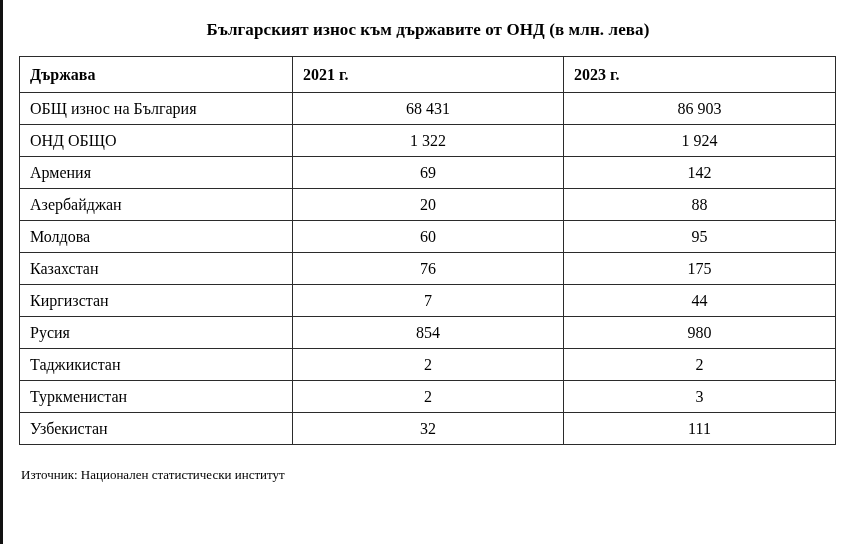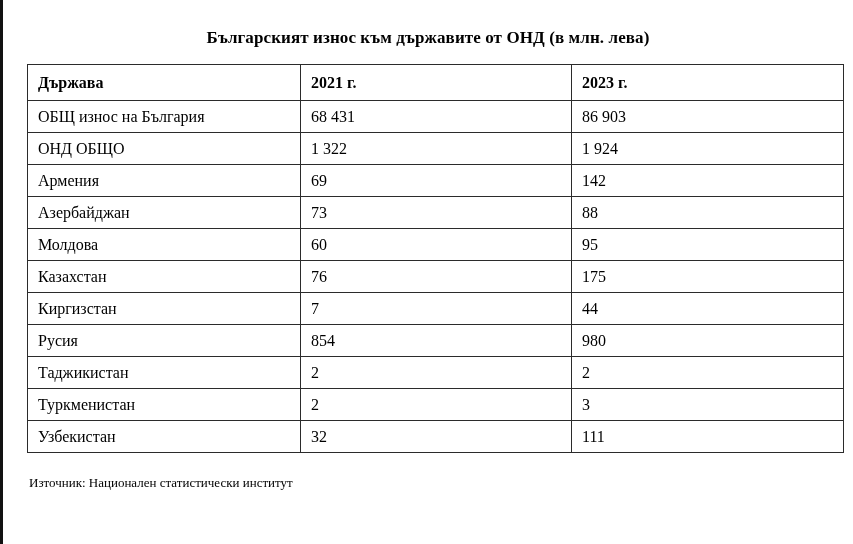--- a/index.html
+++ b/index.html
@@ -13,21 +13,21 @@
     font-family: "Liberation Serif", serif;
     color: #000000;
     overflow: hidden;
   }
   .page {
     position: relative;
     width: 853px;
     height: 544px;
     box-sizing: border-box;
     border-left: 3px solid #111;
-    padding: 8px;
+    padding: 0;
   }
   .title {
     text-align: center;
     font-weight: bold;
     font-size: 17px;
     padding-top: 20px;
     padding-bottom: 16px;
     padding-right: 14px;
     padding-left: 14px;
     letter-spacing: 0.1px;
@@ -51,21 +51,21 @@
     text-align: left;
     height: 36px;
   }
   col.c-country { width: 273px; }
   col.c-v1 { width: 271px; }
   col.c-v2 { width: 272px; }
   td.country {
     text-align: left;
   }
   td.value {
-    text-align: left;
+    text-align: center;
     padding-right: 12px;
   }
   .source {
     font-size: 13px;
     margin-left: 18px;
     margin-top: 22px;
   }
 </style>
 </head>
 <body>
@@ -98,21 +98,21 @@
         <td class="value">1 322</td>
         <td class="value">1 924</td>
       </tr>
       <tr>
         <td class="country">Армения</td>
         <td class="value">69</td>
         <td class="value">142</td>
       </tr>
       <tr>
         <td class="country">Азербайджан</td>
-        <td class="value">73</td>
+        <td class="value">20</td>
         <td class="value">88</td>
       </tr>
       <tr>
         <td class="country">Молдова</td>
         <td class="value">60</td>
         <td class="value">95</td>
       </tr>
       <tr>
         <td class="country">Казахстан</td>
         <td class="value">76</td>

